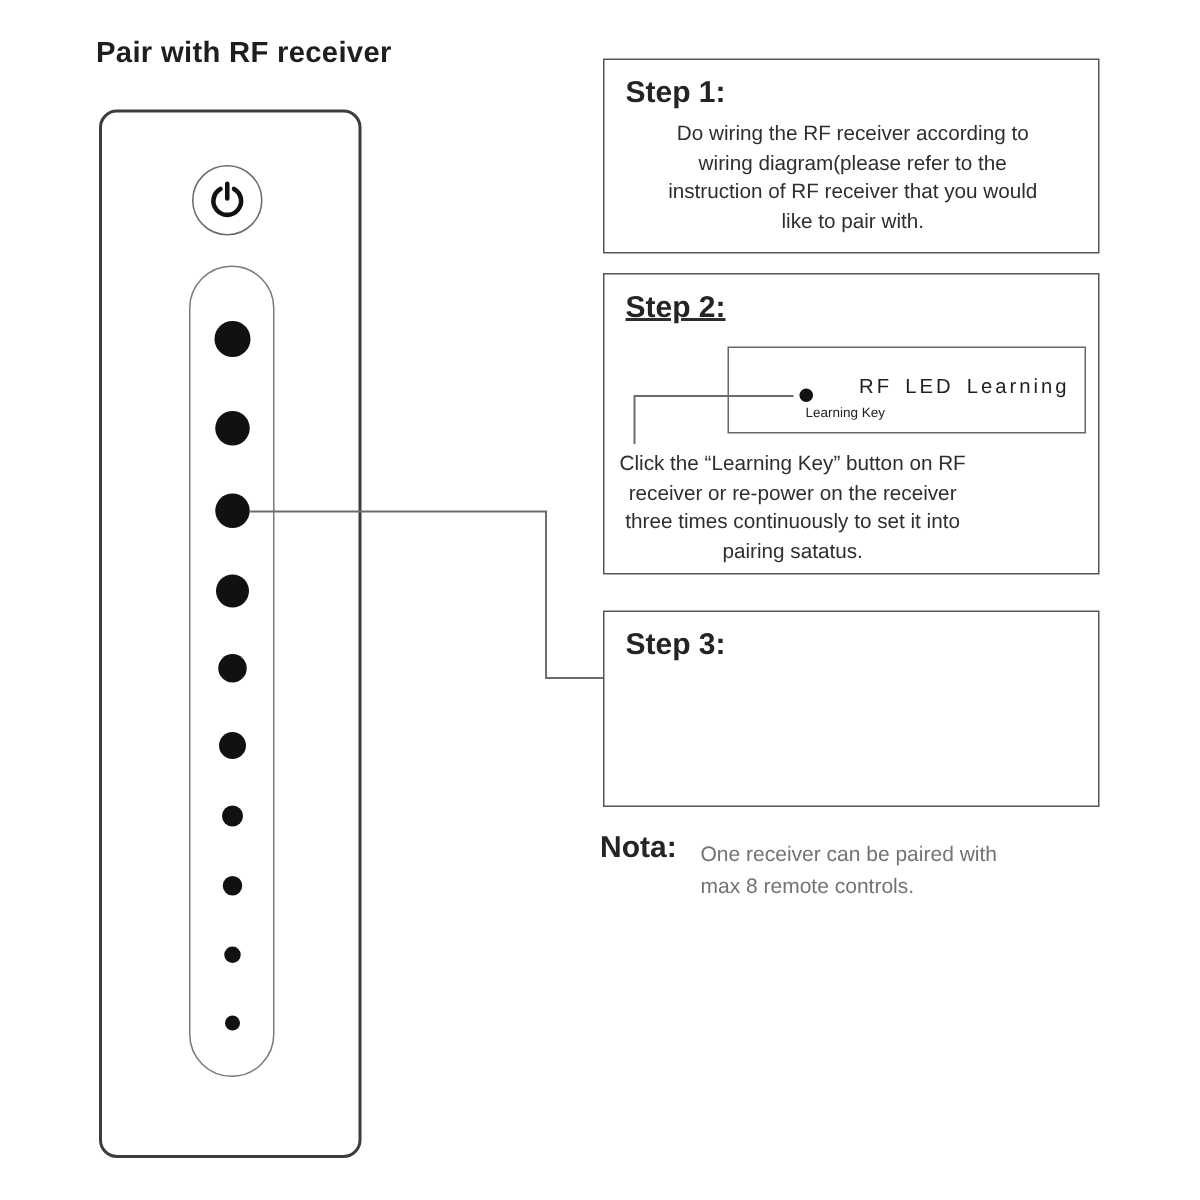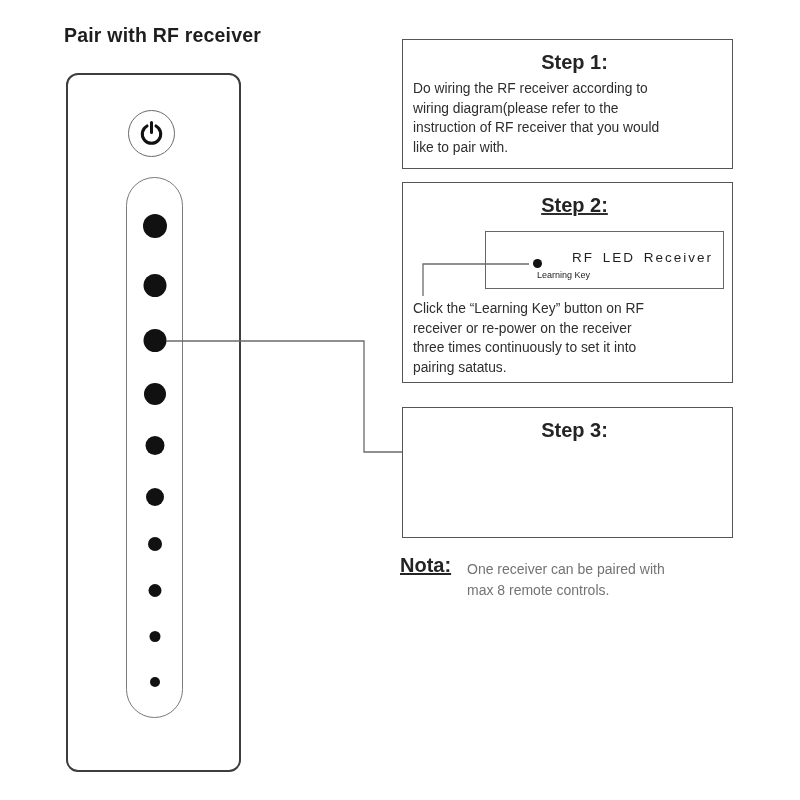--- a/index.html
+++ b/index.html
@@ -71,28 +71,28 @@
     box-sizing: border-box;
   }
   .step1 { top: 39px;  height: 130px; }
   .step2 { top: 182px; height: 201px; text-decoration: underline; }
   .step3 { top: 407px; height: 131px; }
   .step-heading {
     margin: 11px 0 5px 14px;
     font-size: 20px;
     font-weight: 600;
     color: #242424;
-    text-align: center;
   }
   .step-body {
     margin: 0 8px 0 10px;
     font-size: 13.8px;
     line-height: 19.5px;
     color: #2e2e2e;
     white-space: pre-line;
+    text-align: center;
   }
   .step2 .step-body {
     position: absolute;
     left: 10px; top: 116px;
     margin: 0;
   }
   
   .receiver-box {
     position: absolute;
     left: 82px; top: 48px;
@@ -125,21 +125,20 @@
     color: #1f1f1f;
     white-space: nowrap;
   }
   
   .note-label {
     position: absolute;
     left: 400px; top: 554px;
     font-size: 20px;
     font-weight: 600;
     color: #242424;
-    text-decoration: underline;
   }
   .note-text {
     position: absolute;
     left: 467px; top: 559px;
     font-size: 14px;
     line-height: 21px;
     color: #737373;
     white-space: pre-line;
   }
 </style>
@@ -177,21 +176,21 @@
 wiring diagram(please refer to the
 instruction of RF receiver that you would
 like to pair with.</div>
   </div>
 
   <div class="step step2">
     <div class="step-heading">Step 2:</div>
     <div class="receiver-box">
       <span class="lk-dot"></span>
       <span class="lk-label">Learning Key</span>
-      <span class="receiver-title">RF LED Receiver</span>
+      <span class="receiver-title">RF LED Learning</span>
     </div>
     <div class="step-body">Click the “Learning Key” button on RF
 receiver or re-power on the receiver
 three times continuously to set it into
 pairing satatus.</div>
   </div>
 
   <div class="step step3">
     <div class="step-heading">Step 3:</div>
   </div>

